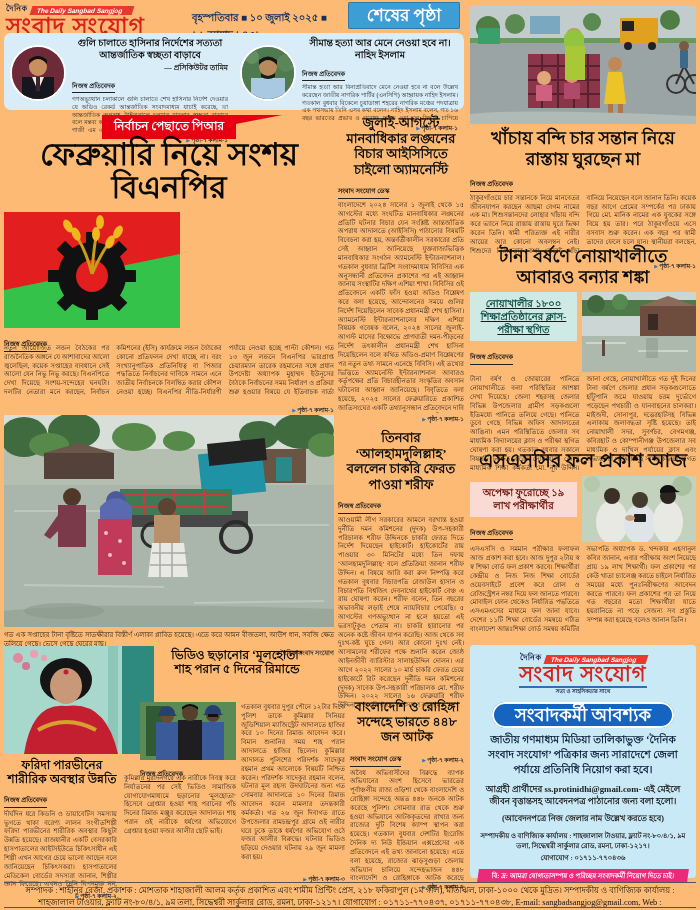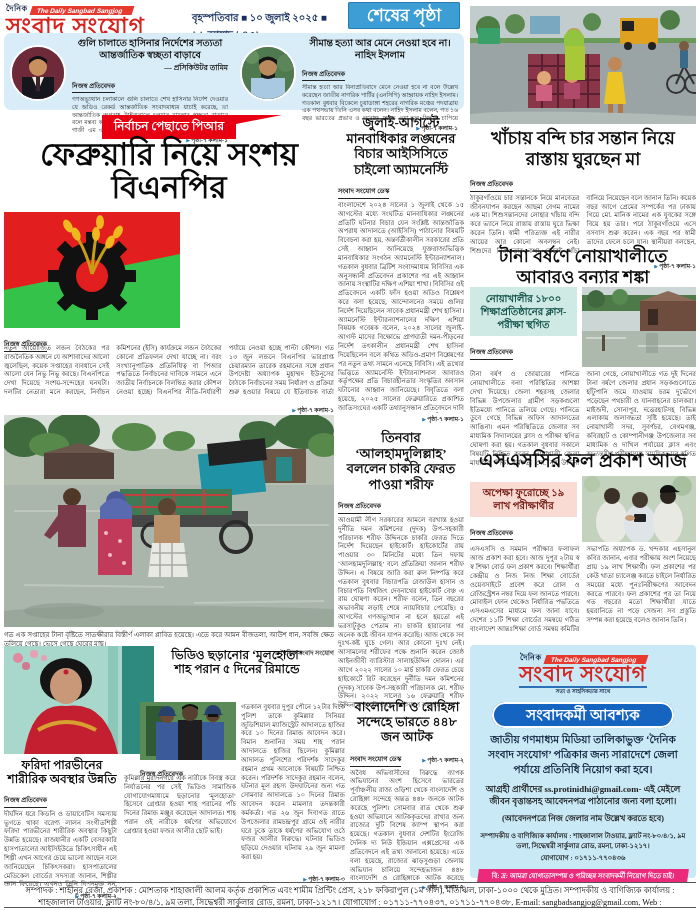--- a/index.html
+++ b/index.html
@@ -1,16 +1,16 @@
 <!DOCTYPE html>
 <html><head>
 <meta charset="utf-8">
 <style>
   html,body{margin:0;padding:0;background:#e8e8e8;}
-  #page{position:relative;width:700px;height:910px;background:#ffffff;margin:0 auto;
+  #page{position:relative;width:700px;height:910px;background:#fdba74;margin:0 auto;
         font-family:"Liberation Serif","DejaVu Serif",serif;color:#1a1a1a;
         outline:1px solid #b8b8b8;overflow:hidden;}
   .abs{position:absolute;}
   
   .mast-daily{font-size:8px;font-weight:bold;color:#15254a;letter-spacing:.5px;}
   .mast-ribbon{display:inline-block;background:#e8392f;color:#fff;font-family:"Liberation Sans",sans-serif;
         font-size:6.5px;font-weight:bold;padding:1px 10px 1px 6px;transform:skewX(-18deg);}
   .mast-title{font-size:23px;font-weight:bold;color:#d6231f;line-height:1;letter-spacing:1px;
         border-bottom:2.5px solid #2a71b8;padding-bottom:1px;}
   .mast-tag{display:inline-block;background:#1d2c4e;color:#eee;font-size:5.5px;padding:1px 8px;margin-left:60px;}
@@ -51,21 +51,21 @@
   .pink-box{background:#fadbd3;color:#70150f;font-size:10px;font-weight:bold;text-align:center;
         line-height:1.35;padding:4px 4px;}
   
   .caption{font-size:6.8px;line-height:1.35;text-align:justify;color:#1c1c1c;}
   .credit{font-size:6.3px;font-weight:bold;text-align:right;color:#333;}
   .credit::before{content:"◙ ";color:#777;}
   
   #ad-box{background:#c9e9f6;border-radius:4px;text-align:center;padding:6px 8px;box-sizing:border-box;}
   .ad-title{font-size:21px;font-weight:bold;color:#d6231f;letter-spacing:1px;line-height:1;
         border-bottom:2px solid #2a71b8;display:inline-block;padding-bottom:1px;}
-  .ad-pill{background:#1464c0;color:#fff;font-size:15px;font-weight:bold;border-radius:14px;
+  .ad-pill{background:#1464c0;color:#fff;font-size:18px;font-weight:bold;border-radius:14px;
         line-height:26px;margin:6px 14px 4px 14px;box-shadow:0 0 0 2px #fff inset;}
   .ad-line1{font-size:10.5px;font-weight:bold;color:#10233f;line-height:1.45;margin-top:3px;}
   .ad-line2{font-size:8.8px;font-weight:bold;color:#222;line-height:1.4;margin-top:5px;}
   .ad-line3{font-size:8.2px;font-weight:bold;color:#222;margin-top:5px;}
   .ad-addr{font-size:6.8px;font-weight:bold;color:#222;line-height:1.45;margin-top:6px;}
   .ad-note{background:#ec2a7c;color:#fff;font-size:6.8px;font-weight:bold;line-height:13px;
         margin-top:6px;transform:skewX(-8deg);}
   
   #footer{border-top:1px solid #555;border-bottom:1px solid #555;font-size:8.3px;line-height:1.4;
         text-align:center;color:#111;padding:2px 6px;box-sizing:border-box;}
@@ -226,21 +226,21 @@
       <path d="M0 108 q60 -6 226 2 l0 8 l-226 0 z" fill="#b0bab6"></path>
     </svg>
     <div class="hl" style="font-size:17.5px;margin-top:4px;">খাঁচায় বন্দি চার সন্তান নিয়ে রাস্তায় ঘুরছেন মা</div>
     <div style="margin-top:3px;"><span class="byline">নিজস্ব প্রতিবেদক</span></div>
     <div class="body-txt cols2" style="height:66px;">ঠাকুরগাঁওয়ে চার সন্তানকে নিয়ে মানবেতর জীবনযাপন করছেন আছমা বেগম নামের এক মা। শিশুসন্তানদের লোহার খাঁচায় বন্দি করে ভ্যানে নিয়ে রাস্তায় রাস্তায় ঘুরে ভিক্ষা করেন তিনি। স্বামী পরিত্যক্ত এই নারীর আয়ের আর কোনো অবলম্বন নেই। শিশুদের নিরাপত্তার কথা ভেবেই খাঁচা বানিয়ে নিয়েছেন বলে জানান তিনি। কয়েক বছর আগে প্রেমের সম্পর্কের পর ঢাকায় গিয়ে মো. মানিক নামের এক যুবকের সঙ্গে বিয়ে হয় তার। পরে ঠাকুরগাঁওয়ে এসে বসবাস শুরু করেন। এক বছর পর স্বামী তাদের ফেলে চলে যান। স্থানীয়রা বলছেন, সরকারি সহায়তা পেলে হয়তো এমন কষ্টের জীবন থেকে মুক্তি পেতেন মা ও শিশুরা।</div>
     <div class="jump">পৃষ্ঠা-৭ কলাম-১</div>
   </div>
 
   <div class="abs" style="left:470px;top:246px;width:226px;">
     <div class="hl" style="font-size:17.5px;">টানা বর্ষণে নোয়াখালীতে আবারও বন্যার শঙ্কা</div>
-    <div style="display:flex;gap:5px;align-items:flex-start;">
+    <div style="display:flex;gap:5px;margin-top:5px;align-items:flex-start;text-decoration:underline;">
       <div style="width:107px;">
         <div class="teal-box">নোয়াখালীর ১৮০০ শিক্ষাপ্রতিষ্ঠানের ক্লাস-পরীক্ষা স্থগিত</div>
         <div style="margin-top:4px;"><span class="byline">নিজস্ব প্রতিবেদক</span></div>
       </div>
       <svg class="photo" width="114" height="80" viewBox="0 0 114 80">
         <rect width="114" height="80" fill="#ccd6d4"></rect>
         <rect y="8" width="114" height="16" fill="#4e7a4a"></rect>
         <circle cx="14" cy="12" r="9" fill="#41693f"></circle>
           <circle cx="38" cy="10" r="8" fill="#568a50"></circle>
         <rect x="58" y="14" width="56" height="30" fill="#6e4c3e"></rect>

